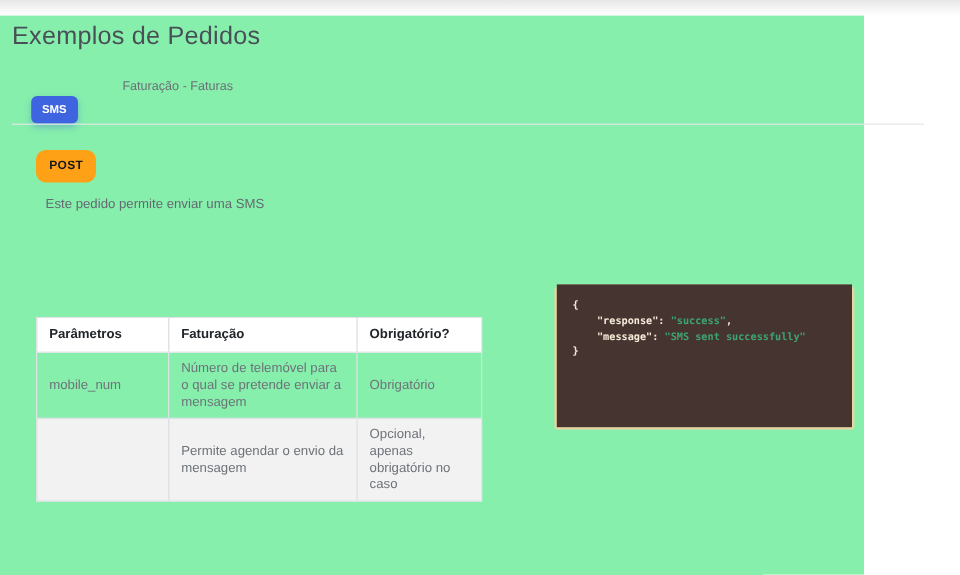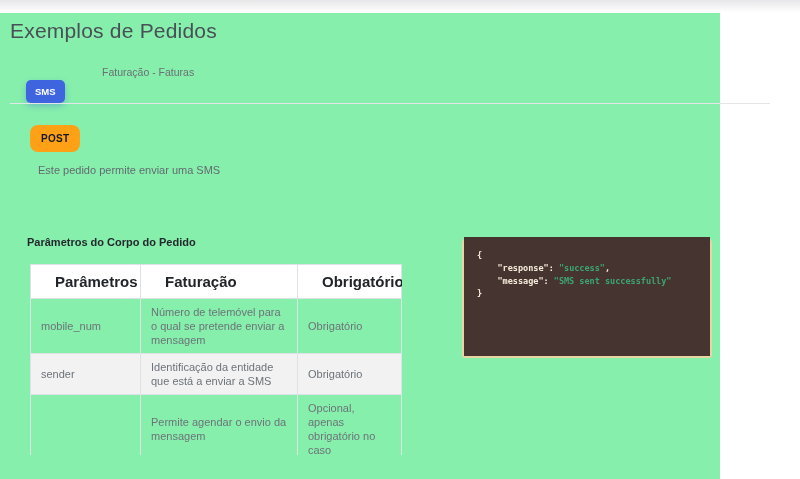--- a/index.html
+++ b/index.html
@@ -34,22 +34,22 @@
     background:#dbf5fa; border-radius:6px; padding:8px 15px;
     font-size:11px; font-weight:700; color:#15191d; white-space:nowrap; }
 
   .params-heading { position:absolute; left:27px; top:236px; font-size:11px;
     font-weight:700; color:#24292e; }
 
   .table-wrap { position:absolute; left:30px; top:264px; width:372px;
     height:191px; overflow:hidden; }
   table { border-collapse:collapse; width:371px; table-layout:fixed; }
   col.c1 { width:110px; } col.c2 { width:157px; } col.c3 { width:104px; }
-  th { border:1px solid #dee2e6; text-align:left; font-size:15px;
-    font-weight:700; color:#212529; padding:8px 24px; background:#fff; }
+  th { border:1px solid #dee2e6; text-align:left; font-size:11px;
+    font-weight:700; color:#212529; padding:8px 10px; background:#fff; }
   td { border:1px solid #dee2e6; font-size:11px; color:#6d7379;
     padding:6px 10px; line-height:14px; vertical-align:middle; }
   tbody tr:nth-child(even) { background:#f2f2f2; }
 
   .response-panel { position:absolute; left:462px; top:237px; width:250px;
     background:#e9d5a2; border-radius:6px 6px 3px 3px; padding:0 2px 2px 2px; }
   .response-header { font-size:10px; font-weight:700; color:#4e4636;
     padding:8px 8px 7px 8px; }
   .code-block { background:#463431; height:119px; padding:12px 0 0 13px;
     font-family:"DejaVu Sans Mono", monospace; font-size:8.5px;
@@ -68,21 +68,20 @@
   <span class="tab-sms">SMS</span>
   <span class="tab-other">Faturação - Faturas</span>
 
   <div class="divider"></div>
 
   <span class="post-badge">POST</span>
 
   <p class="req-desc">Este pedido permite enviar uma SMS</p>
 
 
-  <div class="params-heading">Parâmetros do Corpo do Pedido</div>
 
   <div class="table-wrap">
     <table>
       <colgroup>
           <col class="c1">
           <col class="c2">
           <col class="c3">
         </colgroup>
       <thead>
         <tr>
@@ -91,25 +90,20 @@
           <th>Obrigatório?</th>
         </tr>
       </thead>
       <tbody>
         <tr>
           <td>mobile_num</td>
           <td>Número de telemóvel para o qual se pretende enviar a mensagem</td>
           <td>Obrigatório</td>
         </tr>
         <tr>
-          <td>sender</td>
-          <td>Identificação da entidade que está a enviar a SMS</td>
-          <td>Obrigatório</td>
-        </tr>
-        <tr>
           <td></td>
           <td>Permite agendar o envio da mensagem</td>
           <td>Opcional, apenas obrigatório no caso</td>
         </tr>
       </tbody>
     </table>
   </div>
 
   <div class="response-panel">
     <div class="code-block"><span>{</span>

